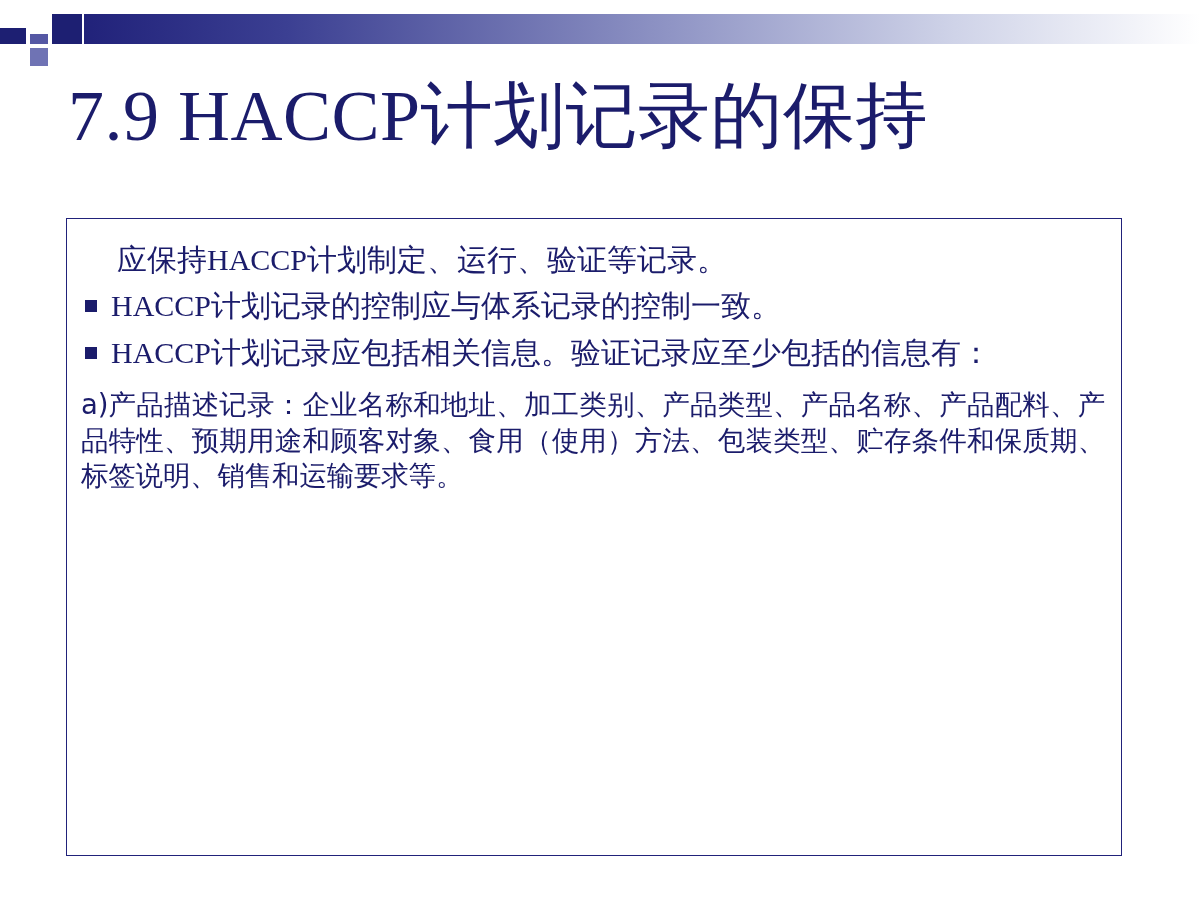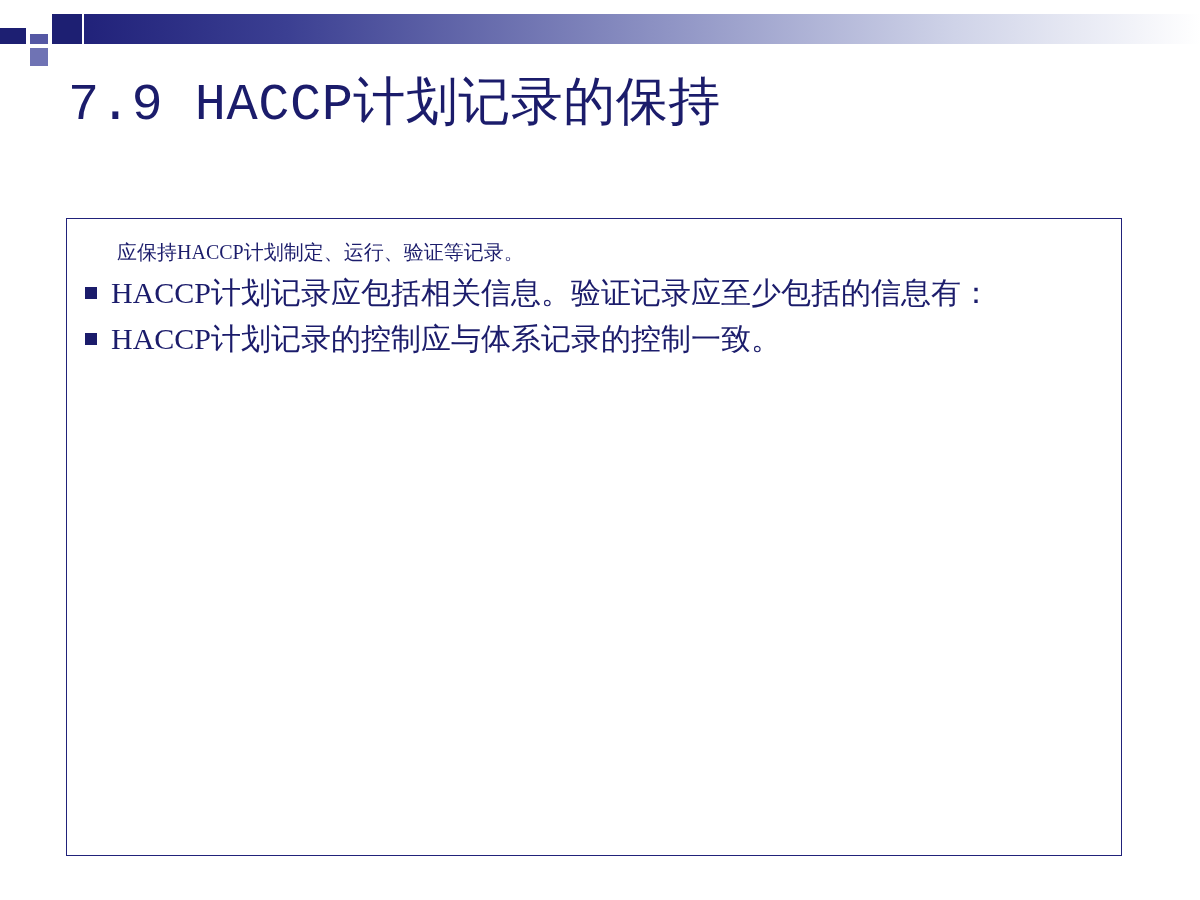--- a/index.html
+++ b/index.html
@@ -38,24 +38,24 @@
   .band-sq.a { left: 0px;  top: 14px; width: 26px; height: 16px; background:#1d1f72; }
   .band-sq.b { left: 30px; top: 20px; width: 18px; height: 10px; background:#5558a4; }
   .band-sq.c { left: 52px; top: 0px;  width: 30px; height: 30px; background:#1d1f72; }
   .band-sq.d { left: 30px; top: 34px; width: 18px; height: 18px; background:#6f73b4; }
 
   
   .slide-title {
     position: absolute;
     top: 78px;
     left: 68px;
-    font-size: 52px;
+    font-size: 72px;
     line-height: 1.08;
     color: #1b1c6b;
-    font-family: Liberation Mono, monospace;
+    font-family: Liberation Serif, serif;
     letter-spacing: 0.5px;
     white-space: nowrap;
   }
 
   
   .content-box {
     position: absolute;
     left: 66px;
     top: 218px;
     width: 1056px;
@@ -65,21 +65,21 @@
     background: #ffffff;
     padding: 14px 16px 0 14px;
   }
 
   .line {
     color: #1b1c6b;
     font-family: "Liberation Serif", serif;
   }
 
   .lead {
-    font-size: 20px;
+    font-size: 30px;
     line-height: 1.38;
     padding-left: 36px;
     margin-top: 6px;
   }
 
   .bullet-row {
     display: flex;
     align-items: flex-start;
     font-size: 30px;
     line-height: 1.34;
@@ -119,23 +119,24 @@
 </div>
 
 <div class="slide-title">7.9 HACCP计划记录的保持</div>
 
 <div class="content-box">
 
   <div class="line lead">应保持HACCP计划制定、运行、验证等记录。</div>
 
   <div class="bullet-row">
     <span class="bullet-mark"></span>
-    <span class="bullet-text line">HACCP计划记录应包括相关信息。验证记录应至少包括的信息有：</span>
+    <span class="bullet-text line">HACCP计划记录的控制应与体系记录的控制一致。</span>
   </div>
 
   <div class="bullet-row">
     <span class="bullet-mark"></span>
-    <span class="bullet-text line">HACCP计划记录的控制应与体系记录的控制一致。</span>
+    <span class="bullet-text line">HACCP计划记录应包括相关信息。验证记录应至少包括的信息有：</span>
   </div>
 
+  <div class="para">a)产品描述记录：企业名称和地址、加工类别、产品类型、产品名称、产品配料、产品特性、预期用途和顾客对象、食用（使用）方法、包装类型、贮存条件和保质期、标签说明、销售和运输要求等。</div>
 
 
 </div>
 
 </body></html>

